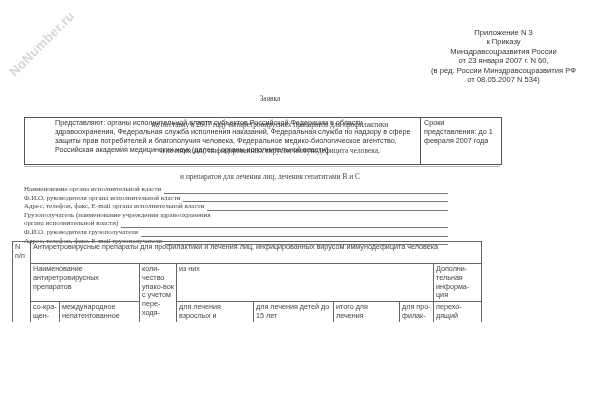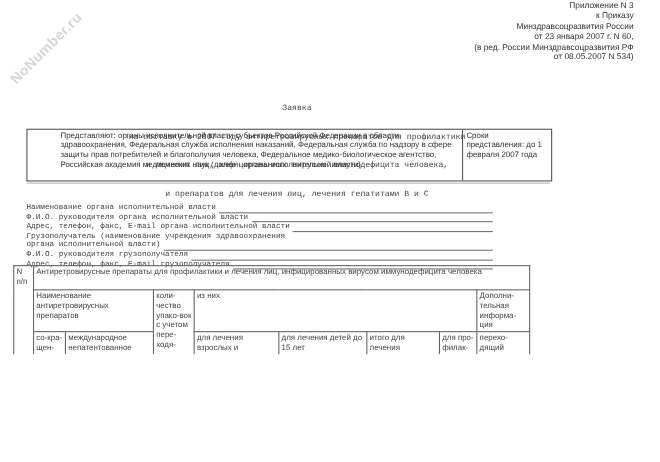--- a/index.html
+++ b/index.html
@@ -1,21 +1,21 @@
 <!DOCTYPE html>
 <html><head>
 <meta charset="utf-8">
 <style>
   html, body { margin:0; padding:0; }
   body { width:600px; height:420px; background:#ffffff; position:relative; overflow:hidden; color:#333; }
   .sans { font-family:"Liberation Sans", sans-serif; }
-  .mono { font-family:Liberation Mono, monospace; }
+  .mono { font-family:Liberation Serif, serif; }
   .watermark { position:absolute; left:-6px; top:24px; width:120px; transform:rotate(-45deg); transform-origin:center;
     font-family:"Liberation Sans", sans-serif; font-size:13px; font-weight:bold; color:#d6d6d6; letter-spacing:0.3px; }
-  .header-right { position:absolute; right:24px; top:0; text-align:right; font-size:7.6px; line-height:9.4px; color:#333; }
+  .header-right { position:absolute; right:24px; top:28px; text-align:center; font-size:7.6px; line-height:9.4px; color:#333; }
   .title { position:absolute; left:60px; width:420px; top:78px; text-align:center; font-size:7.4px; line-height:8.6px; color:#444; white-space:pre; }
   .box1 { position:absolute; left:24px; top:117px; width:476px; height:46px; border:1px solid #555; display:flex; font-size:7.2px; line-height:8.9px; }
   .box1 .left { flex:1; padding:1px 3px; border-right:1px solid #555;margin-left:27px; }
   .box1 .right { width:74px; padding:1px 3px; }
   .sep { position:absolute; left:24px; top:166px; width:476px; height:1px; background:#bbb; }
   .fields { position:absolute; left:24px; top:185px; width:424px; font-size:7px; line-height:8.6px; color:#444; }
   .field { display:flex; align-items:flex-end; white-space:nowrap; }
   .field .line { flex:1; border-bottom:1px solid #777; margin-left:3px; height:6px; }
   .field.noline .line { border:none; }
   table.main { position:absolute; left:12px; top:241px; border-collapse:collapse; font-size:7.2px; line-height:8.8px; color:#444; table-layout:fixed; }

